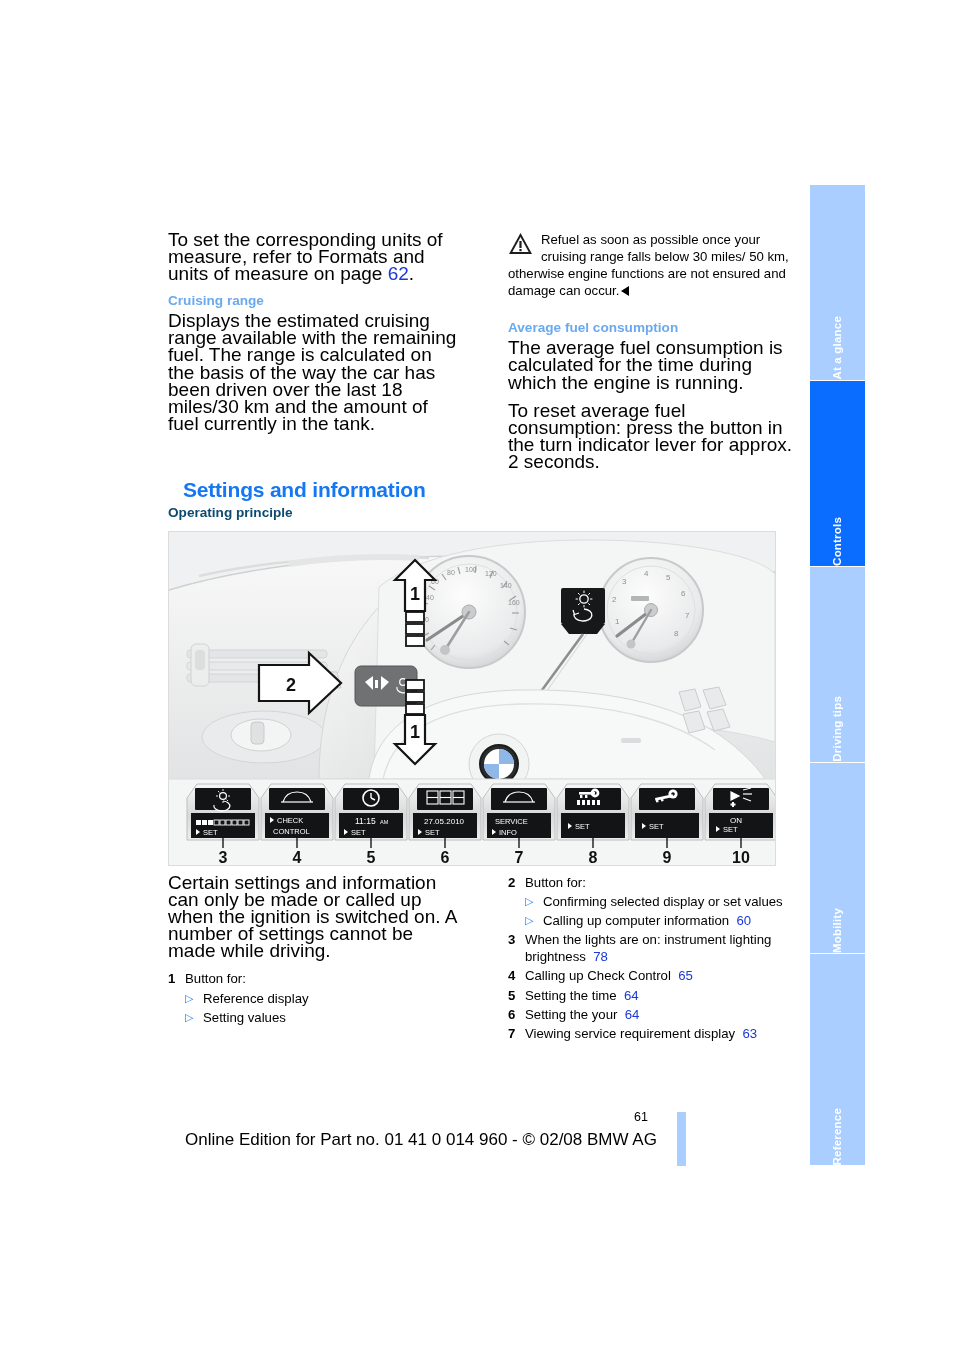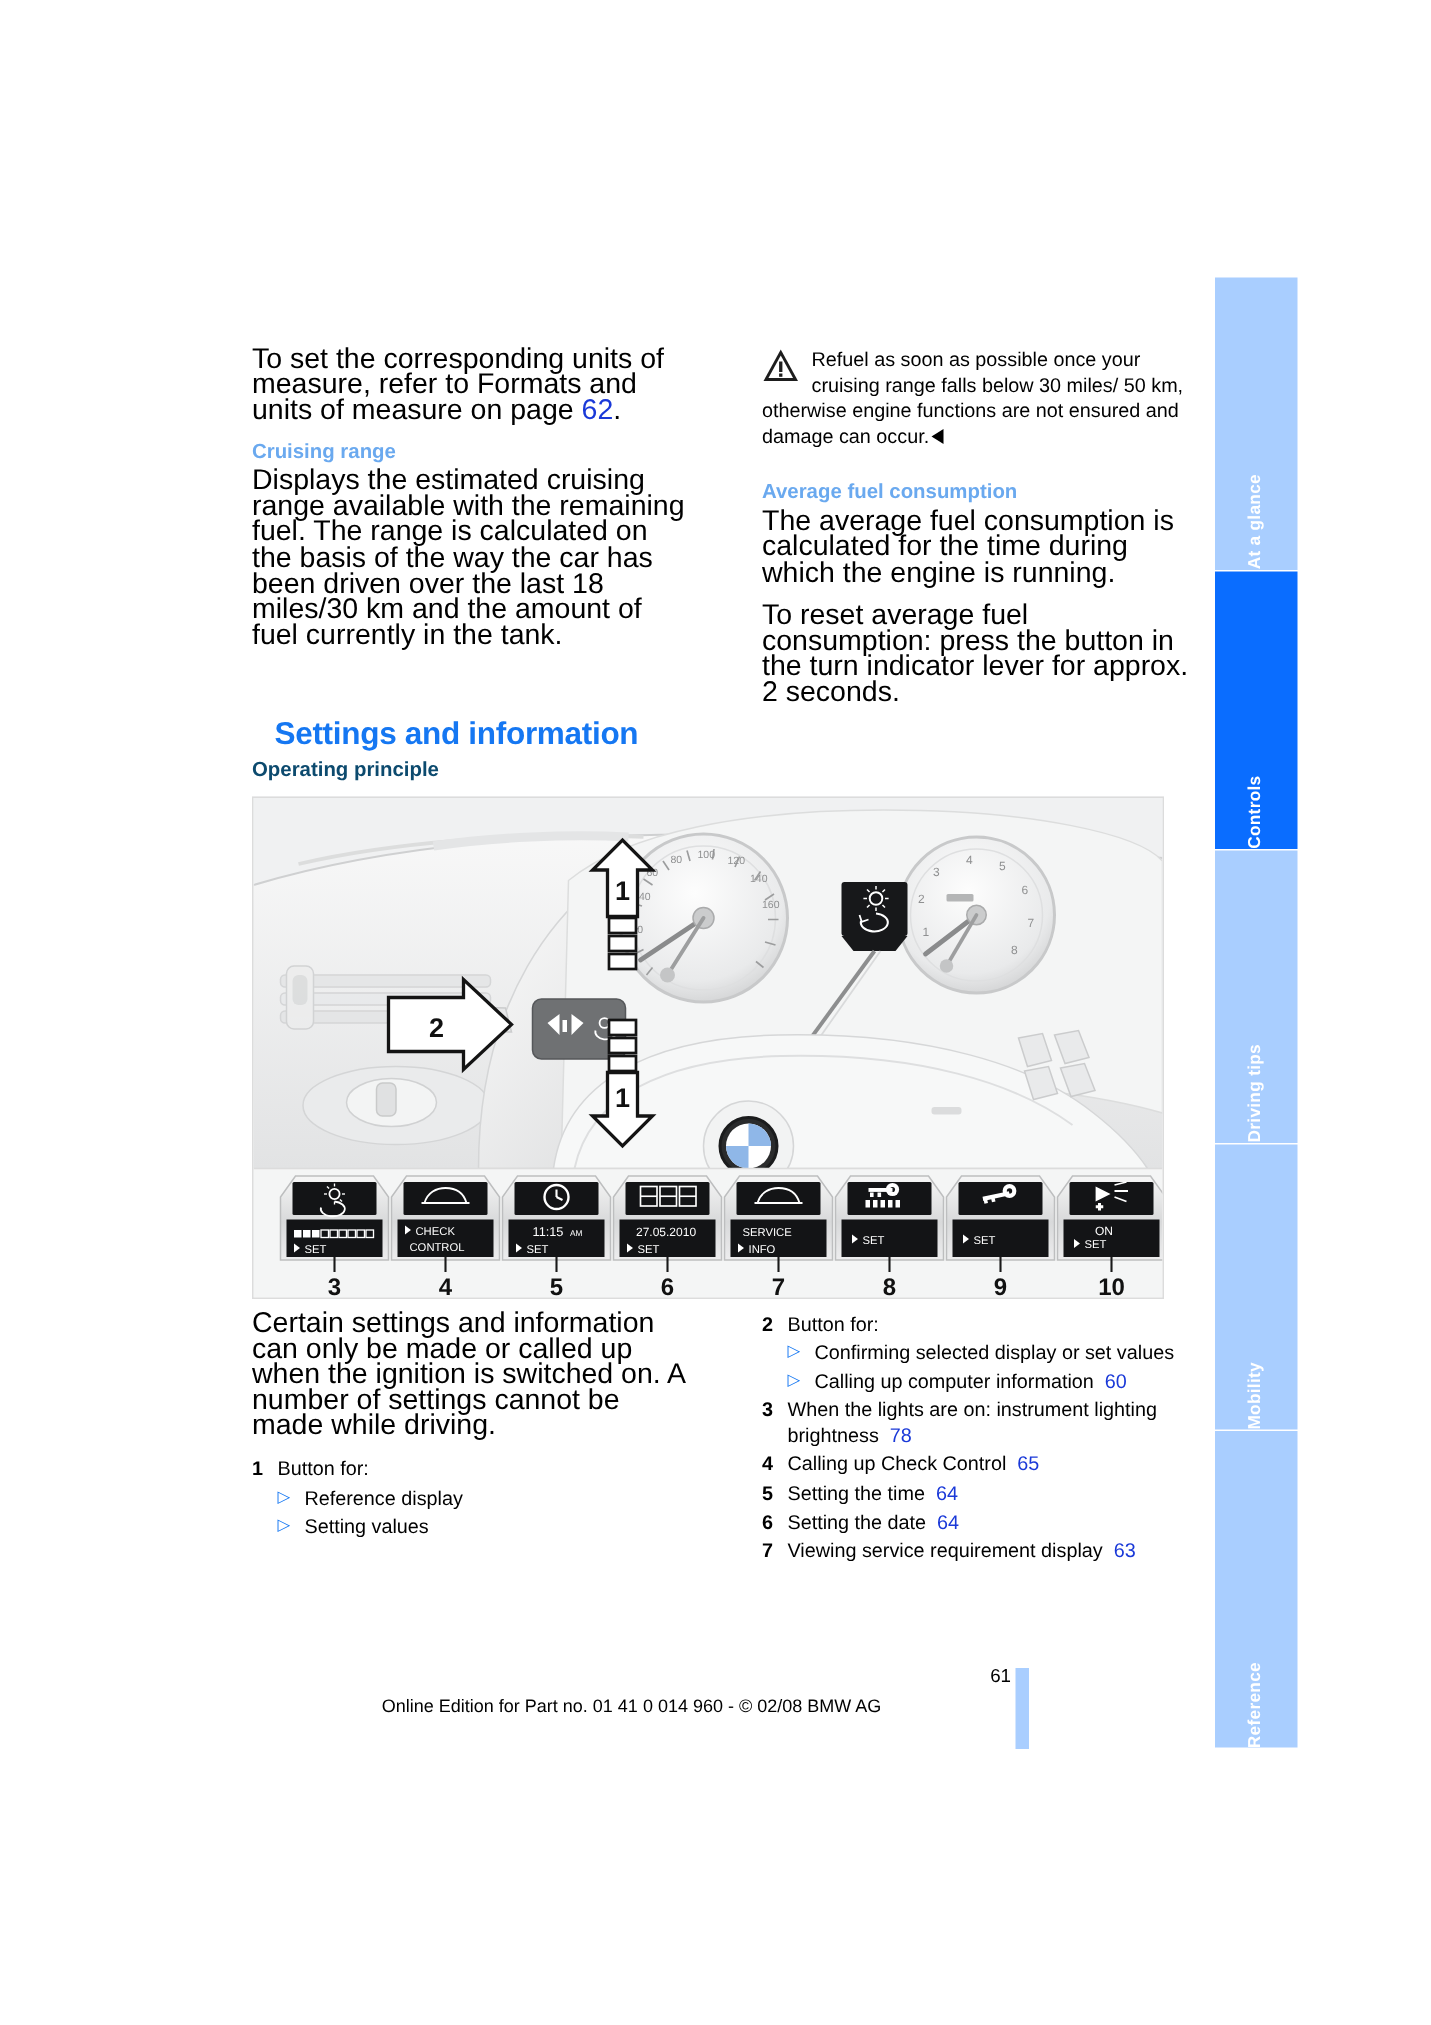--- a/index.html
+++ b/index.html
@@ -156,31 +156,31 @@
     line-height: 17.1px;
   }
   .brow .btxt { flex: 1; }
 
   
   #pagenum {
     position: absolute;
     left: 634px;
     top: 1110px;
     width: 40px;
-    text-align: right;
+    text-align: left;
     font-size: 12.5px;
     color: #000;
   }
   #footer-line {
     position: absolute;
     left: 168px;
     top: 1130px;
     width: 506px;
     text-align: center;
-    font-size: 12px;
+    font-size: 17px;
     color: #000;
   }
   #footbar {
     position: absolute;
     left: 677px;
     top: 1112px;
     width: 9px;
     height: 54px;
     background: #a9ceff;
   }
@@ -637,21 +637,21 @@
       <div class="nrow">
         <span class="num">4</span>
         <span class="ntxt"><span>Calling up Check Control</span>&nbsp; <span class="lnk">65</span></span>
       </div>
       <div class="nrow">
         <span class="num">5</span>
         <span class="ntxt"><span>Setting the time</span>&nbsp; <span class="lnk">64</span></span>
       </div>
       <div class="nrow">
         <span class="num">6</span>
-        <span class="ntxt"><span>Setting the date</span>&nbsp; <span class="lnk">64</span></span>
+        <span class="ntxt"><span>Setting the your</span>&nbsp; <span class="lnk">64</span></span>
       </div>
       <div class="nrow">
         <span class="num">7</span>
         <span class="ntxt"><span>Viewing service requirement display</span>&nbsp; <span class="lnk">63</span></span>
       </div>
     </div>
   </div>
 
   <div id="pagenum">61</div>
   <div id="footer-line">Online Edition for Part no. 01 41 0 014 960 - © 02/08 BMW AG</div>

